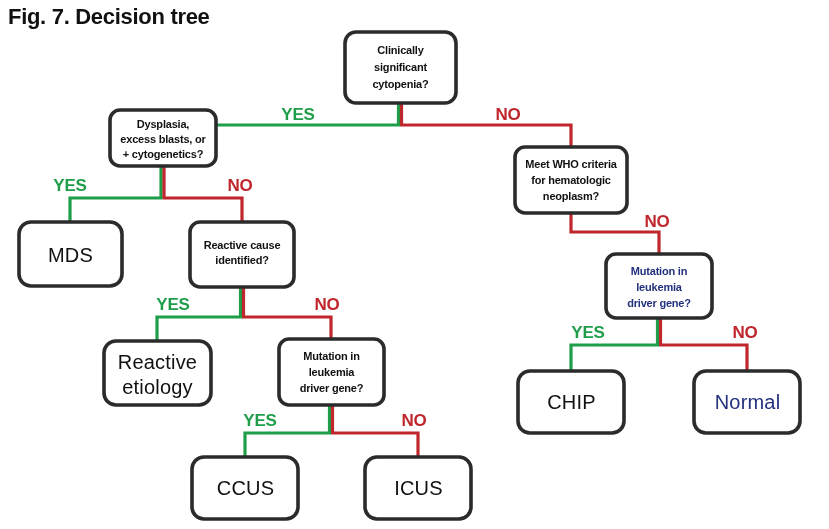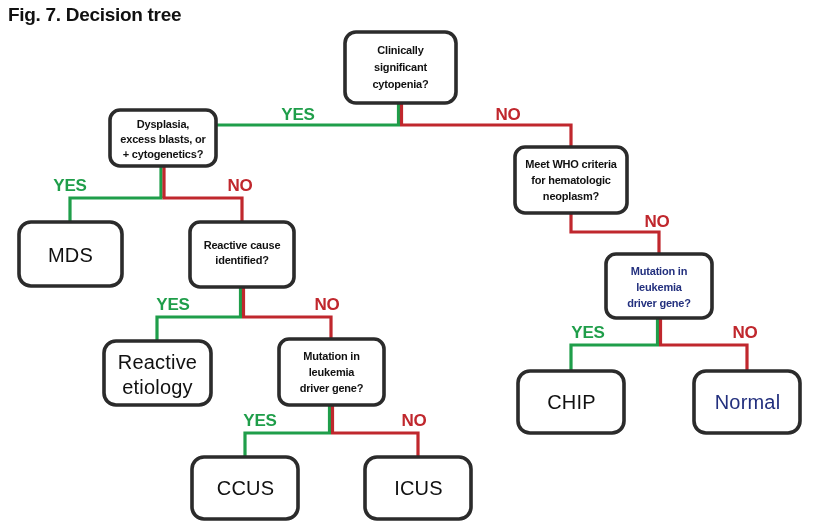--- a/index.html
+++ b/index.html
@@ -20,21 +20,21 @@
     width: 829px;
     height: 529px;
     background: #ffffff;
   }
   #fig-title {
     position: absolute;
     left: 8px;
     top: 4px;
     font-family: "Liberation Sans", sans-serif;
     font-weight: bold;
-    font-size: 19px;
+    font-size: 22px;
     letter-spacing: -0.3px;
     color: #111111;
     white-space: nowrap;
   }
   #tree-svg {
     position: absolute;
     left: 0;
     top: 0;
   }
   .edge {

